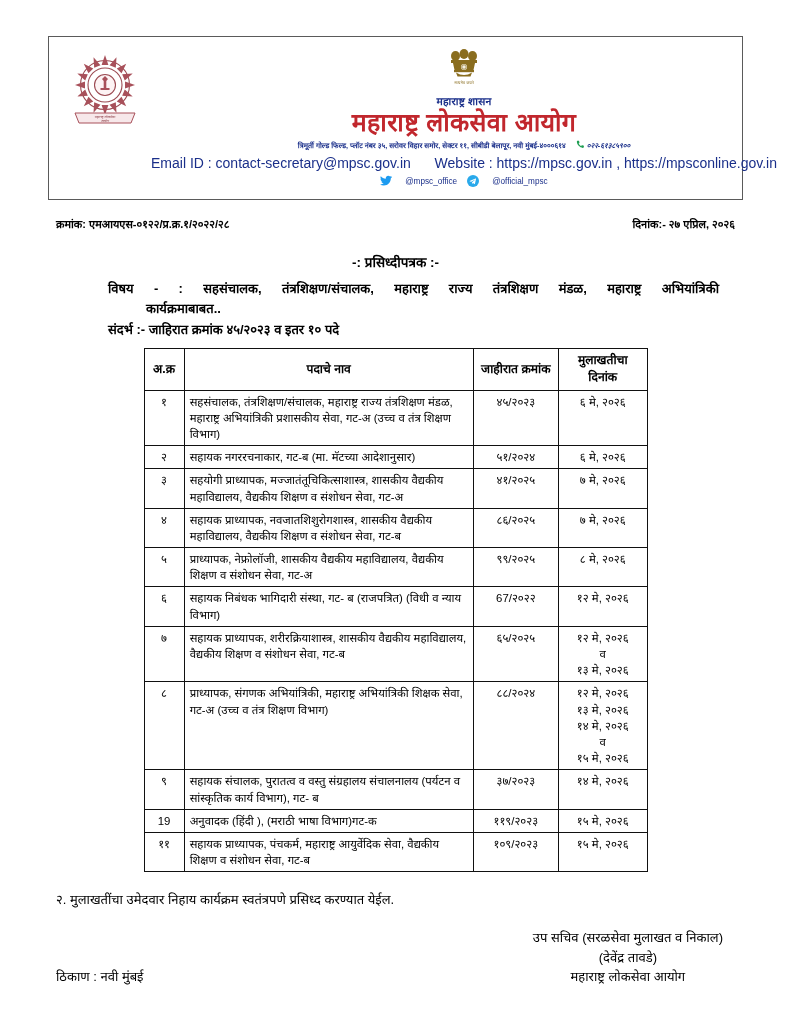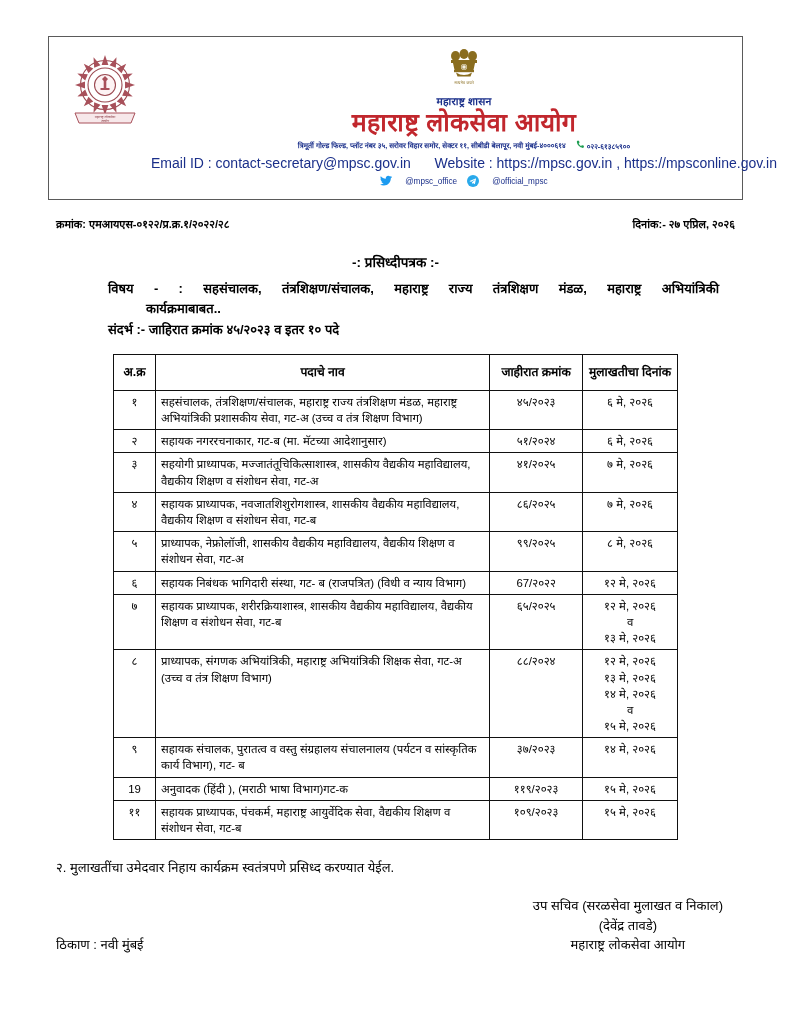--- a/index.html
+++ b/index.html
@@ -69,21 +69,21 @@
     display: flex;
     align-items: center;
     justify-content: center;
     gap: 10px;
     font-size: 7.2px;
     font-weight: bold;
     color: #1a2f8a;
     margin-top: 1px;
     white-space: nowrap;
   }
-  .phone-chunk { display: inline-flex; align-items: flex-end; gap: 2px; }
+  .phone-chunk { display: inline-flex; align-items: flex-start; gap: 2px; font-style: italic; }
   .contact-row {
     font-size: 14px;
     color: #1a2f8a;
     margin-top: 4px;
     white-space: nowrap;
   }
   .contact-row .sep { display: inline-block; width: 16px; }
   .social-row {
     display: flex;
     align-items: center;
@@ -117,22 +117,22 @@
     font-weight: bold;
     line-height: 1.55;
   }
   .subj-l1 { text-align: justify; text-align-last: justify; }
   .subj-l2 { text-align: justify; text-align-last: justify; }
   .subj-l3 { padding-left: 38px; }
   .ref-l   { margin-top: 1px; }
 
   
   table.main {
-    margin: 14px auto 0 auto;
-    width: 565px;
+    margin: 8px auto 0 auto;
+    width: 504px;
     border-collapse: collapse;
     font-size: 11.4px;
     line-height: 1.42;
   }
   table.main th, table.main td {
     border: 1px solid #111;
     padding: 3px 5px;
     vertical-align: top;
   }
   table.main th {

